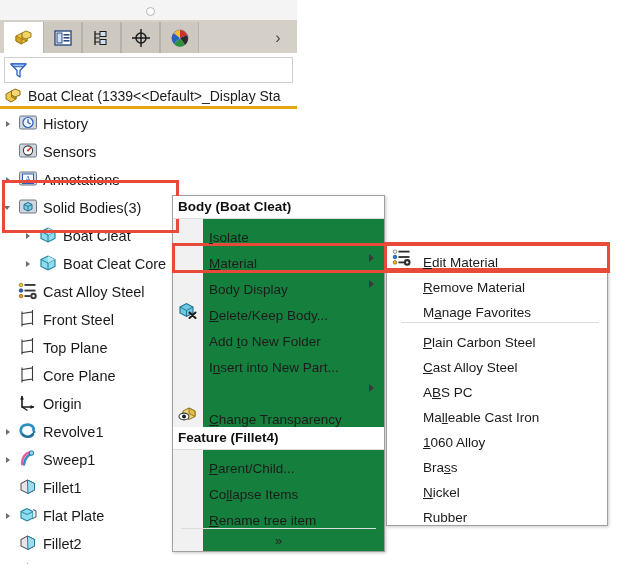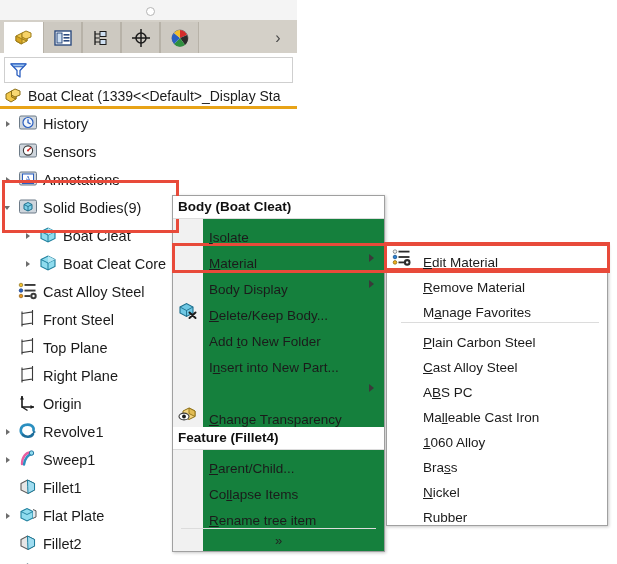--- a/index.html
+++ b/index.html
@@ -264,21 +264,21 @@
         <span style="display:inline-block;width:0px;flex:0 0 auto;"></span>
         <span class="tw open"></span>
         <span class="tic">
           <svg width="20" height="19" viewBox="0 0 20 19">
             <rect x="1.5" y="3" width="17" height="13" rx="1.5" fill="#cfd6dd" stroke="#6d7b88" stroke-width="1"></rect>
             <path d="M6 7.5 L10 5.5 L14 7.5 L14 12 L10 14 L6 12 Z" fill="#7fd0e8" stroke="#1d6e8c" stroke-width="1"></path>
             <path d="M6 7.5 L10 9.5 L14 7.5" fill="none" stroke="#1d6e8c" stroke-width="0.9"></path>
             <path d="M10 9.5 L10 14" stroke="#1d6e8c" stroke-width="0.9"></path>
           </svg>
         </span>
-        <span class="tlbl">Solid Bodies(9)</span>
+        <span class="tlbl">Solid Bodies(3)</span>
       </div>
       <div class="tree-row">
         <span style="display:inline-block;width:20px;flex:0 0 auto;"></span>
         <span class="tw has"></span>
         <span class="tic">
           <svg width="20" height="20" viewBox="0 0 20 20">
             <path d="M3 6.5 L10 3 L17 6.5 L17 13.5 L10 17 L3 13.5 Z" fill="#8fdcee" stroke="#1d7e9c" stroke-width="1.1"></path>
             <path d="M3 6.5 L10 10 L17 6.5" fill="none" stroke="#1d7e9c" stroke-width="1"></path>
             <path d="M10 10 L10 17" stroke="#1d7e9c" stroke-width="1"></path>
             <path d="M10 3 L10 10 L17 6.5 Z" fill="#b3e8f5"></path>
@@ -340,21 +340,21 @@
       </div>
       <div class="tree-row">
         <span style="display:inline-block;width:0px;flex:0 0 auto;"></span>
         <span class="tw "></span>
         <span class="tic">
           <svg width="19" height="19" viewBox="0 0 19 19">
             <path d="M4 4.5 L14.5 3 L14.5 14 L4 15.5 Z" fill="none" stroke="#3a3a3a" stroke-width="1.1"></path>
             <path d="M4 4.5 L4 2.5 M14.5 3 L14.5 1 M4 15.5 L4 17.5 M14.5 14 L14.5 16" stroke="#3a3a3a" stroke-width="1.1"></path>
           </svg>
         </span>
-        <span class="tlbl">Right Plane</span>
+        <span class="tlbl">Core Plane</span>
       </div>
       <div class="tree-row">
         <span style="display:inline-block;width:0px;flex:0 0 auto;"></span>
         <span class="tw "></span>
         <span class="tic">
           <svg width="19" height="19" viewBox="0 0 19 19">
             <path d="M4 3 L4 14 L16 14" fill="none" stroke="#1b1b1b" stroke-width="1.6"></path>
             <path d="M4 14 L9.5 17.5" stroke="#1b1b1b" stroke-width="1.4"></path>
             <path d="M16 14 l-3.5 -2 v4 z" fill="#1b1b1b"></path>
             <path d="M4 3 l-2 3.5 h4 z" fill="#1b1b1b"></path>

